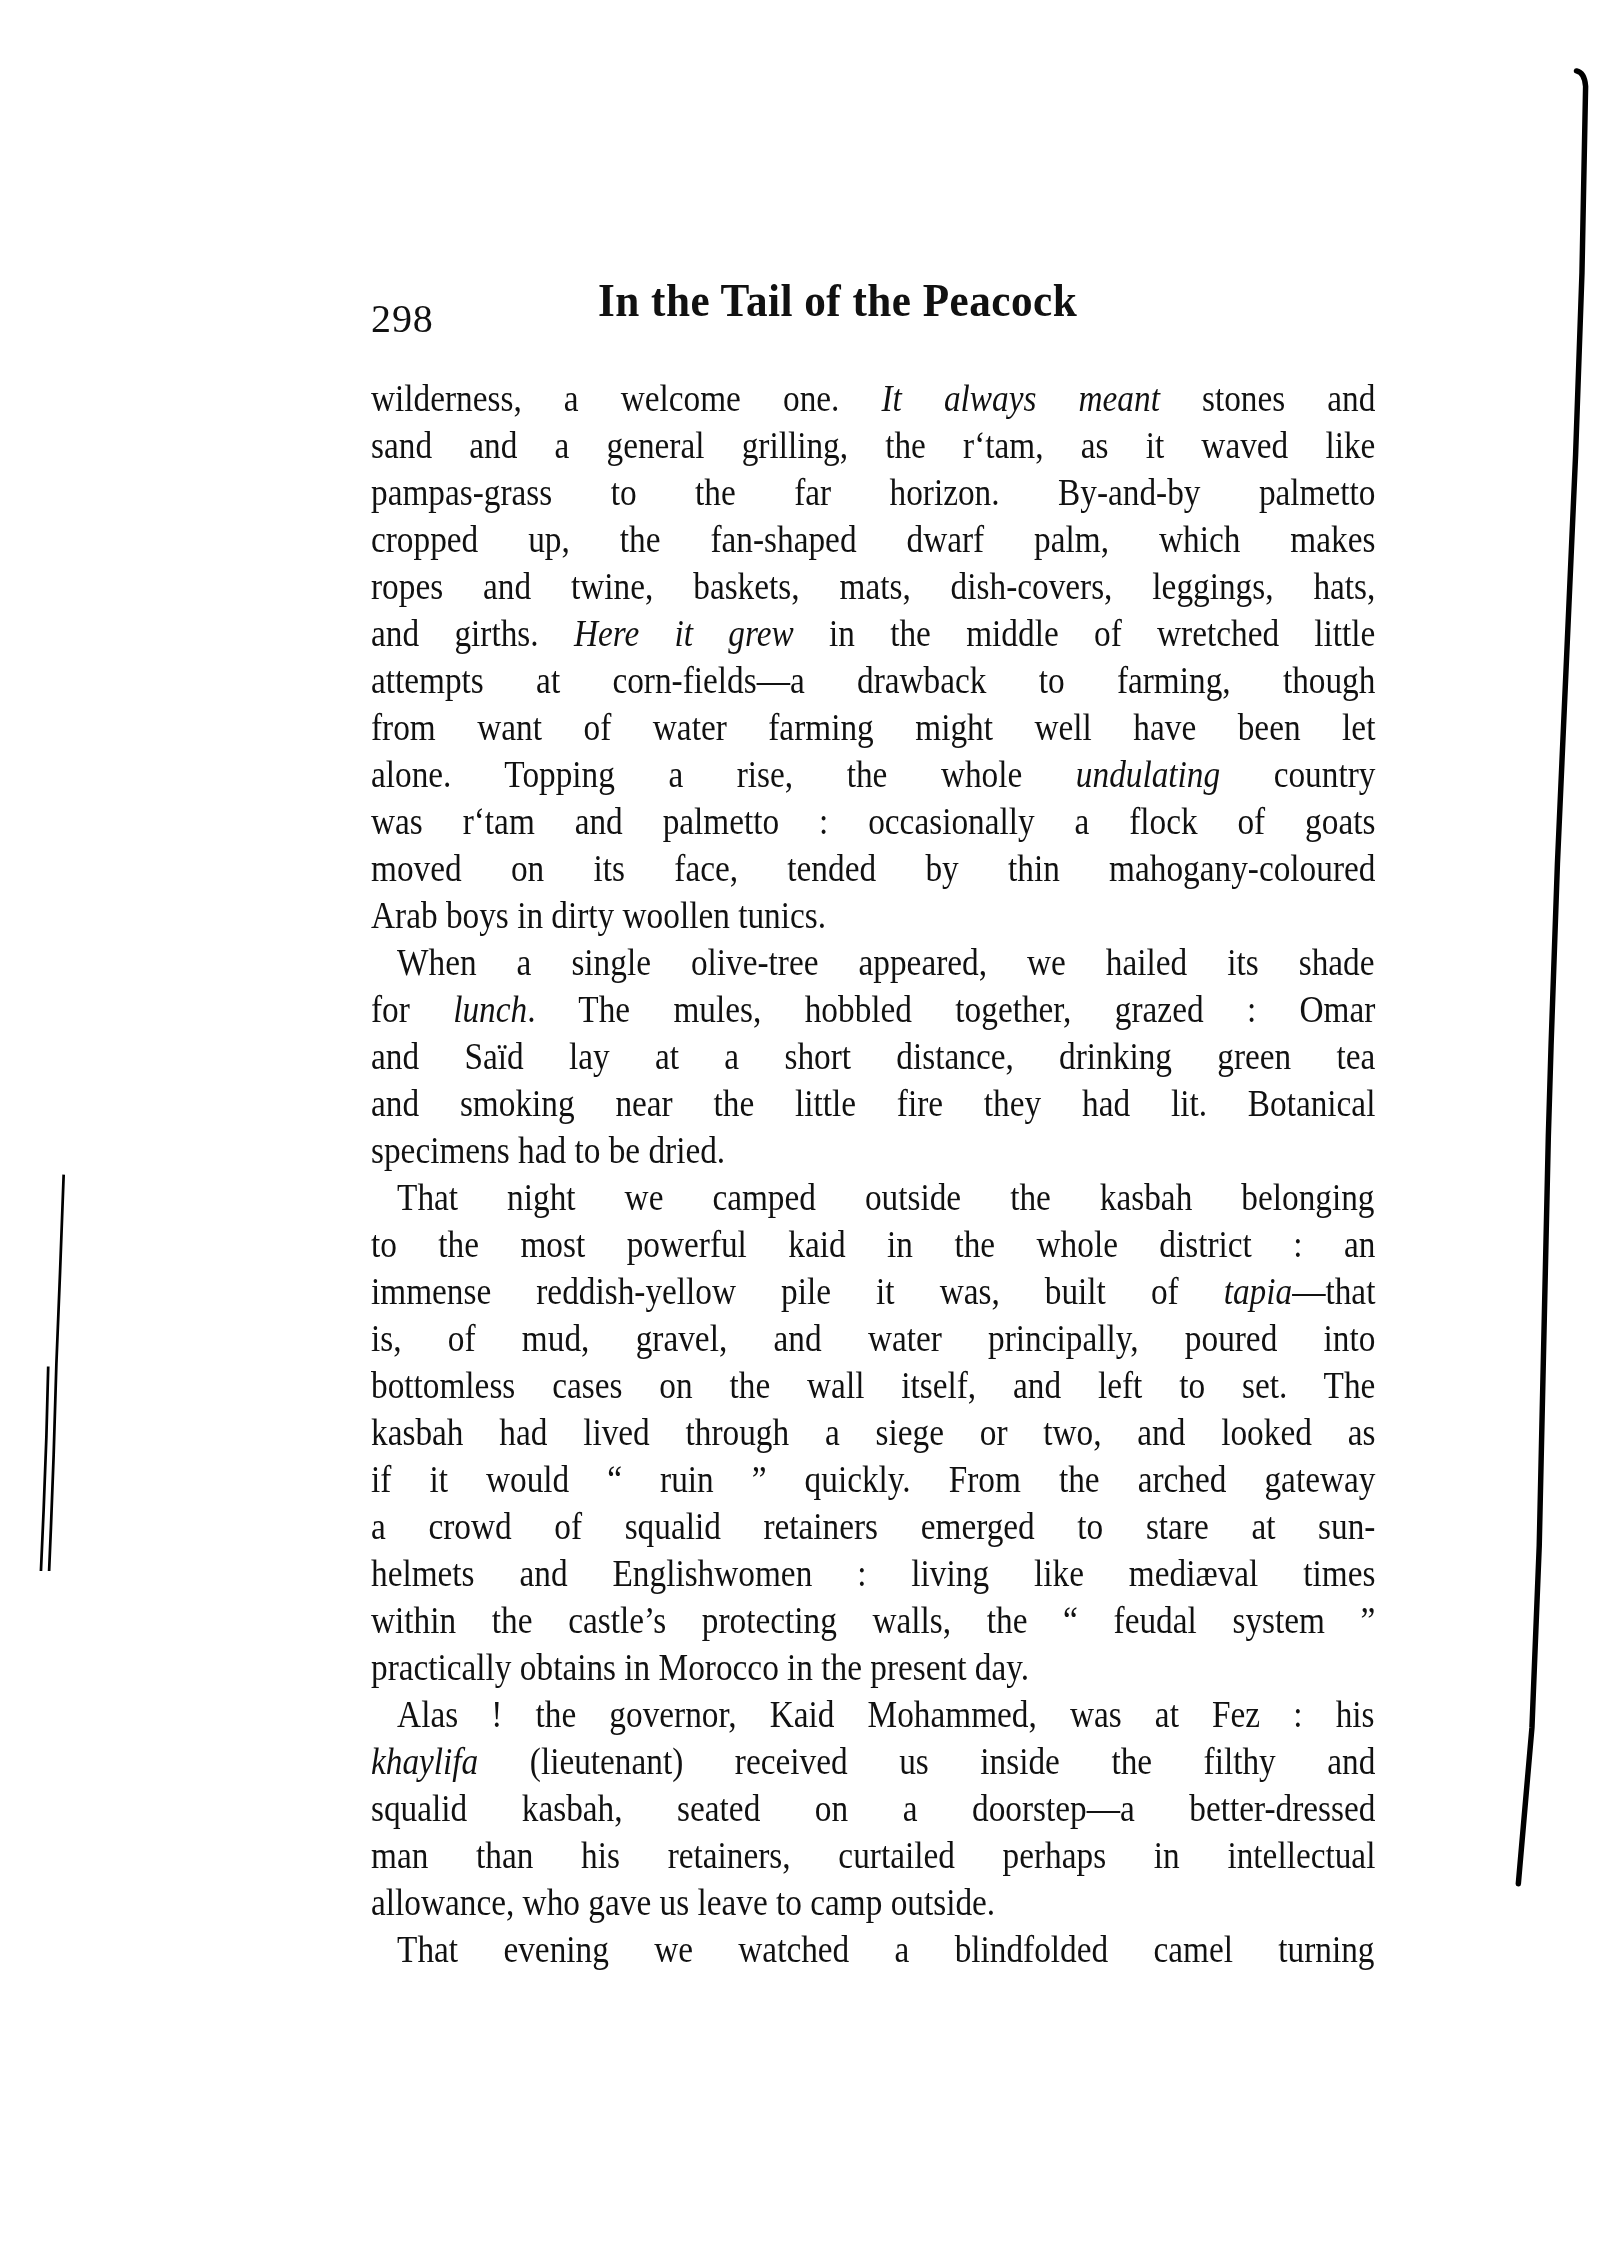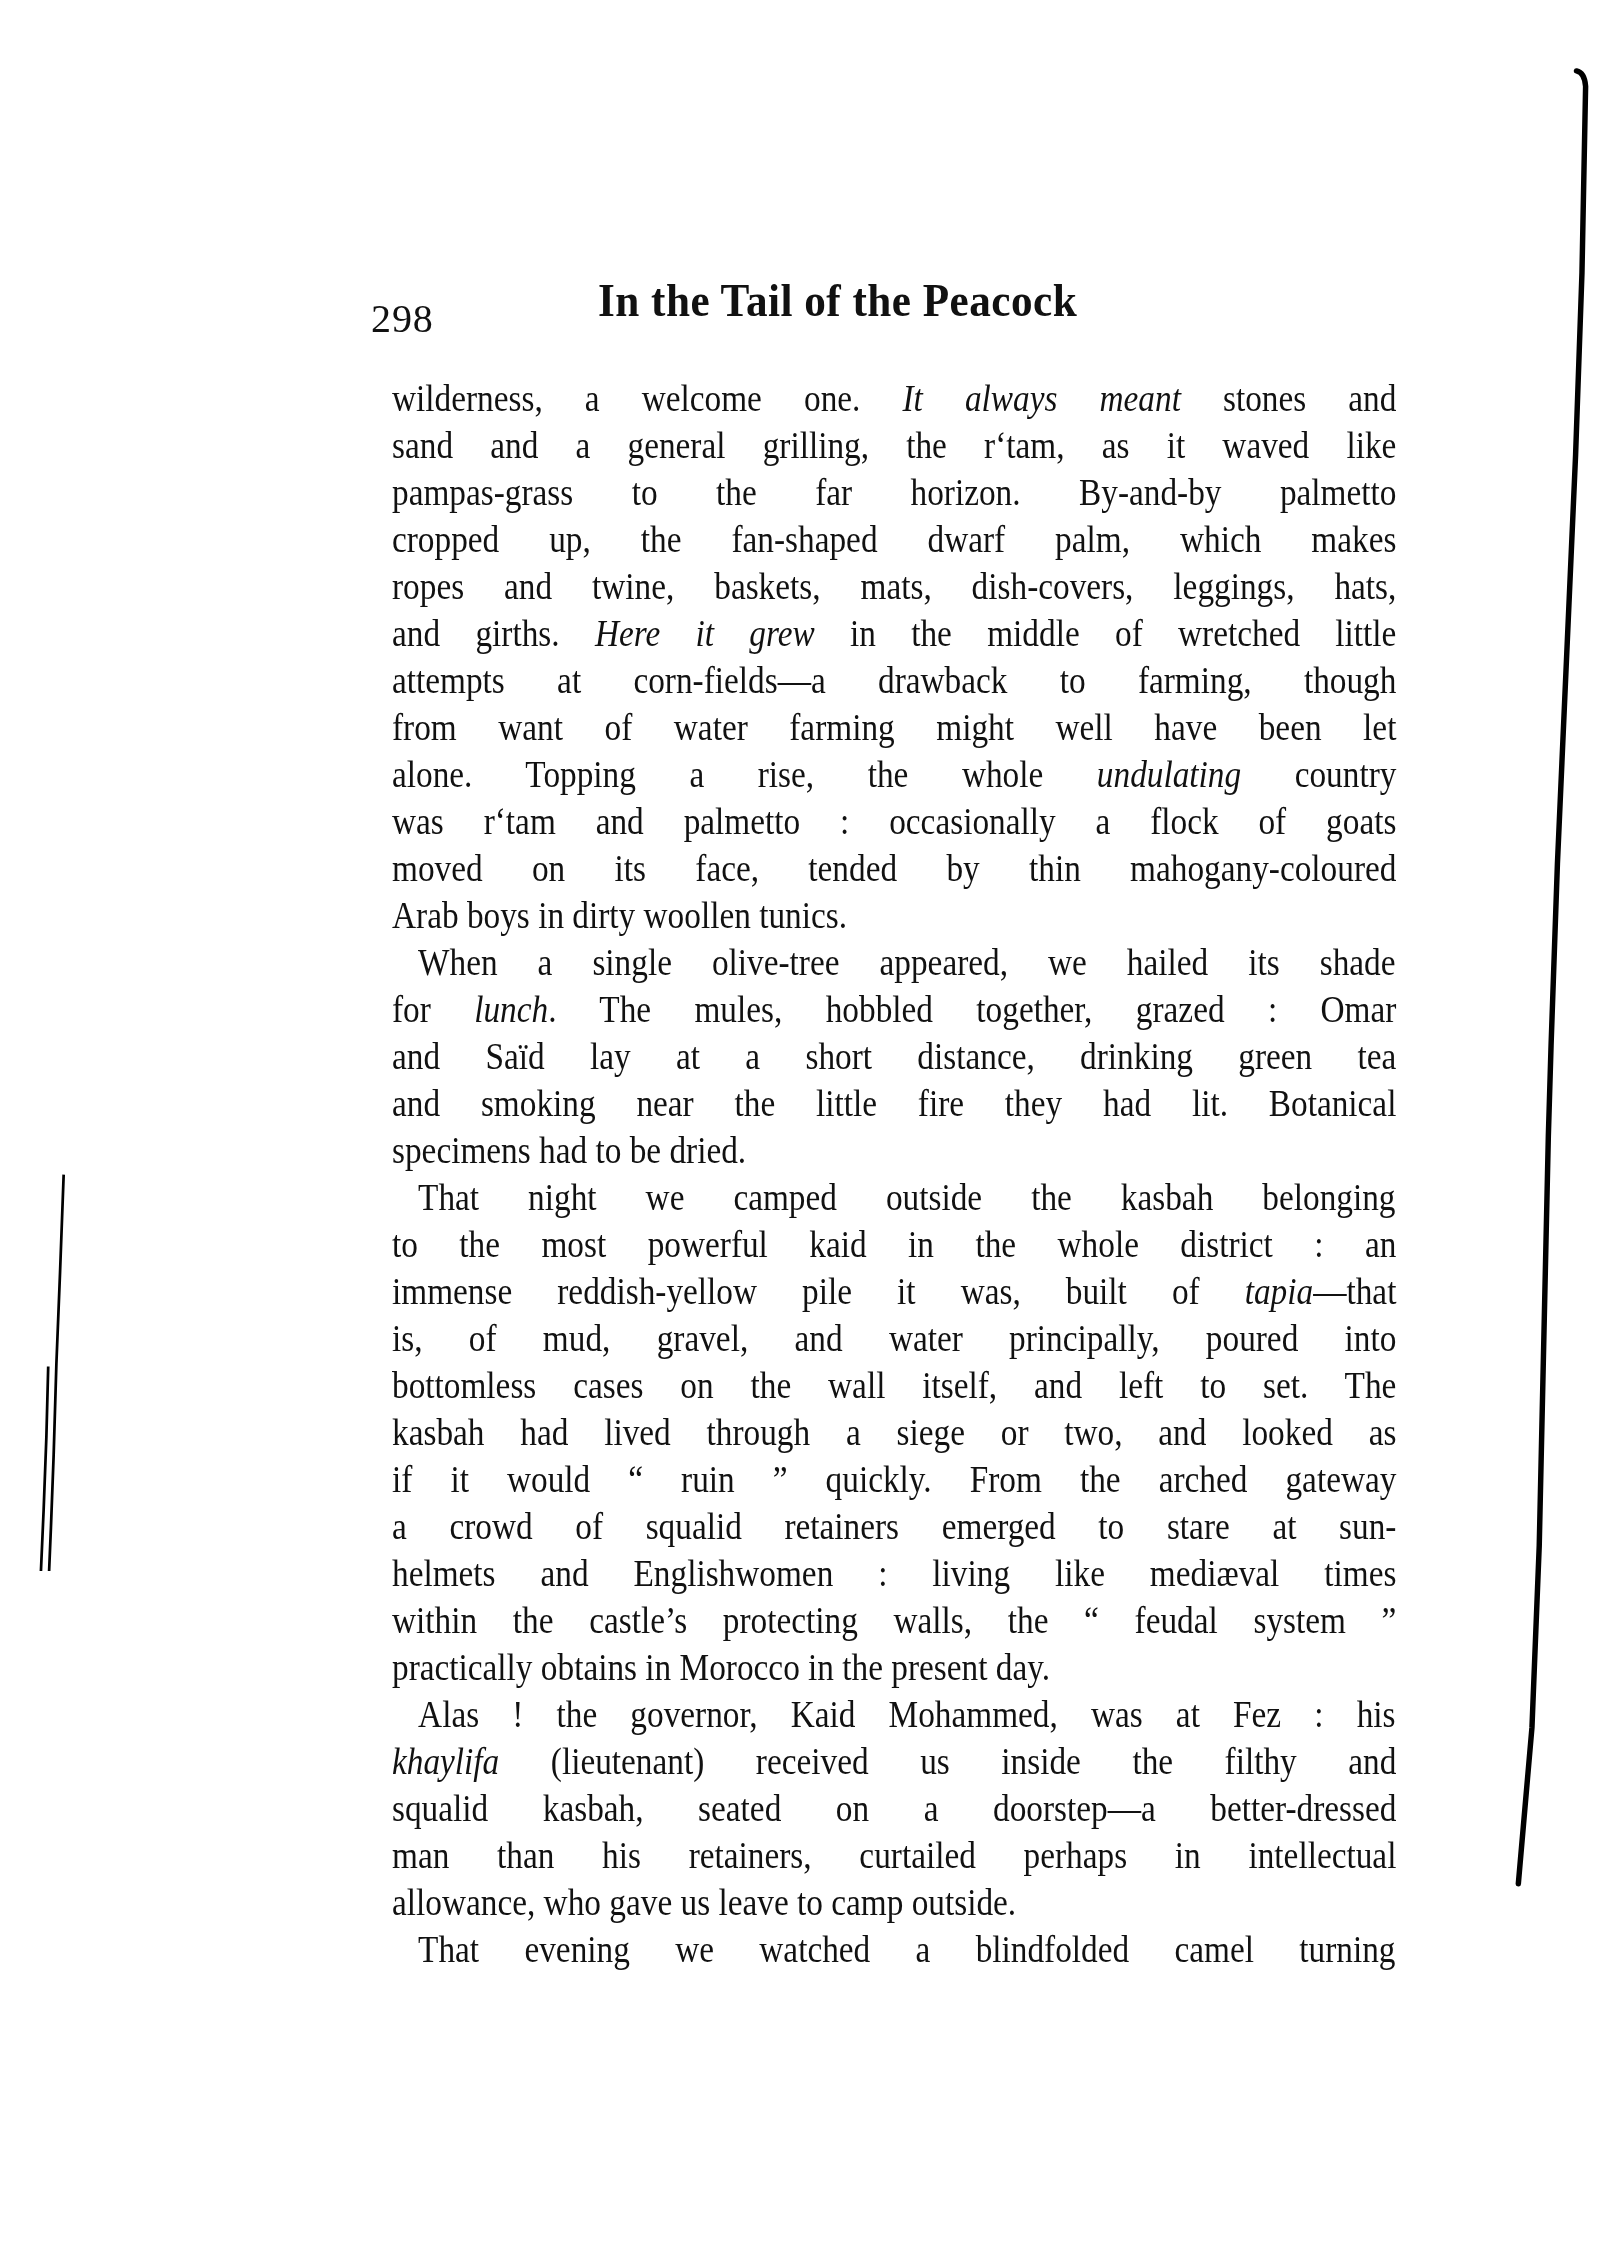--- a/index.html
+++ b/index.html
@@ -3,21 +3,21 @@
 <meta charset="utf-8">
 <style>
   html, body { margin: 0; padding: 0; background: #ffffff; }
   body { width: 1622px; height: 2262px; position: relative; overflow: hidden;
          font-family: "Liberation Serif", "DejaVu Serif", serif; color: #111; }
   .page { position: absolute; left: 0; top: 0; width: 1622px; height: 2262px; }
   .running-head { position: absolute; left: 371px; top: 273px; width: 1009px; height: 73px; }
   .page-number { position: absolute; left: 0; top: 9px; font-size: 40px; letter-spacing: 0.9px; margin-top: 13px; }
   .running-title { position: absolute; left: 227px; top: 0; font-size: 47px; font-weight: bold;
                    letter-spacing: 0.5px; transform: scaleX(0.92); transform-origin: left; }
-  .body-text { position: absolute; left: 392px; top: 375px; width: 1004px; }
+  .body-text { position: absolute; left: 371px; top: 375px; width: 1004px; }
   .line { height: 47px; line-height: 47px; font-size: 37px; white-space: nowrap;
           text-align: justify; text-align-last: justify; transform: scaleX(0.9); transform-origin: left;
           width: 1116px; }
   .line.last { text-align-last: left; }
   .line.indent { padding-left: 29px; width: 1086px; }
   .line i { font-style: italic; }
   svg.scan-marks { position: absolute; left: 0; top: 0; width: 1622px; height: 2262px; pointer-events: none; }
 </style>
 </head>
 <body>

